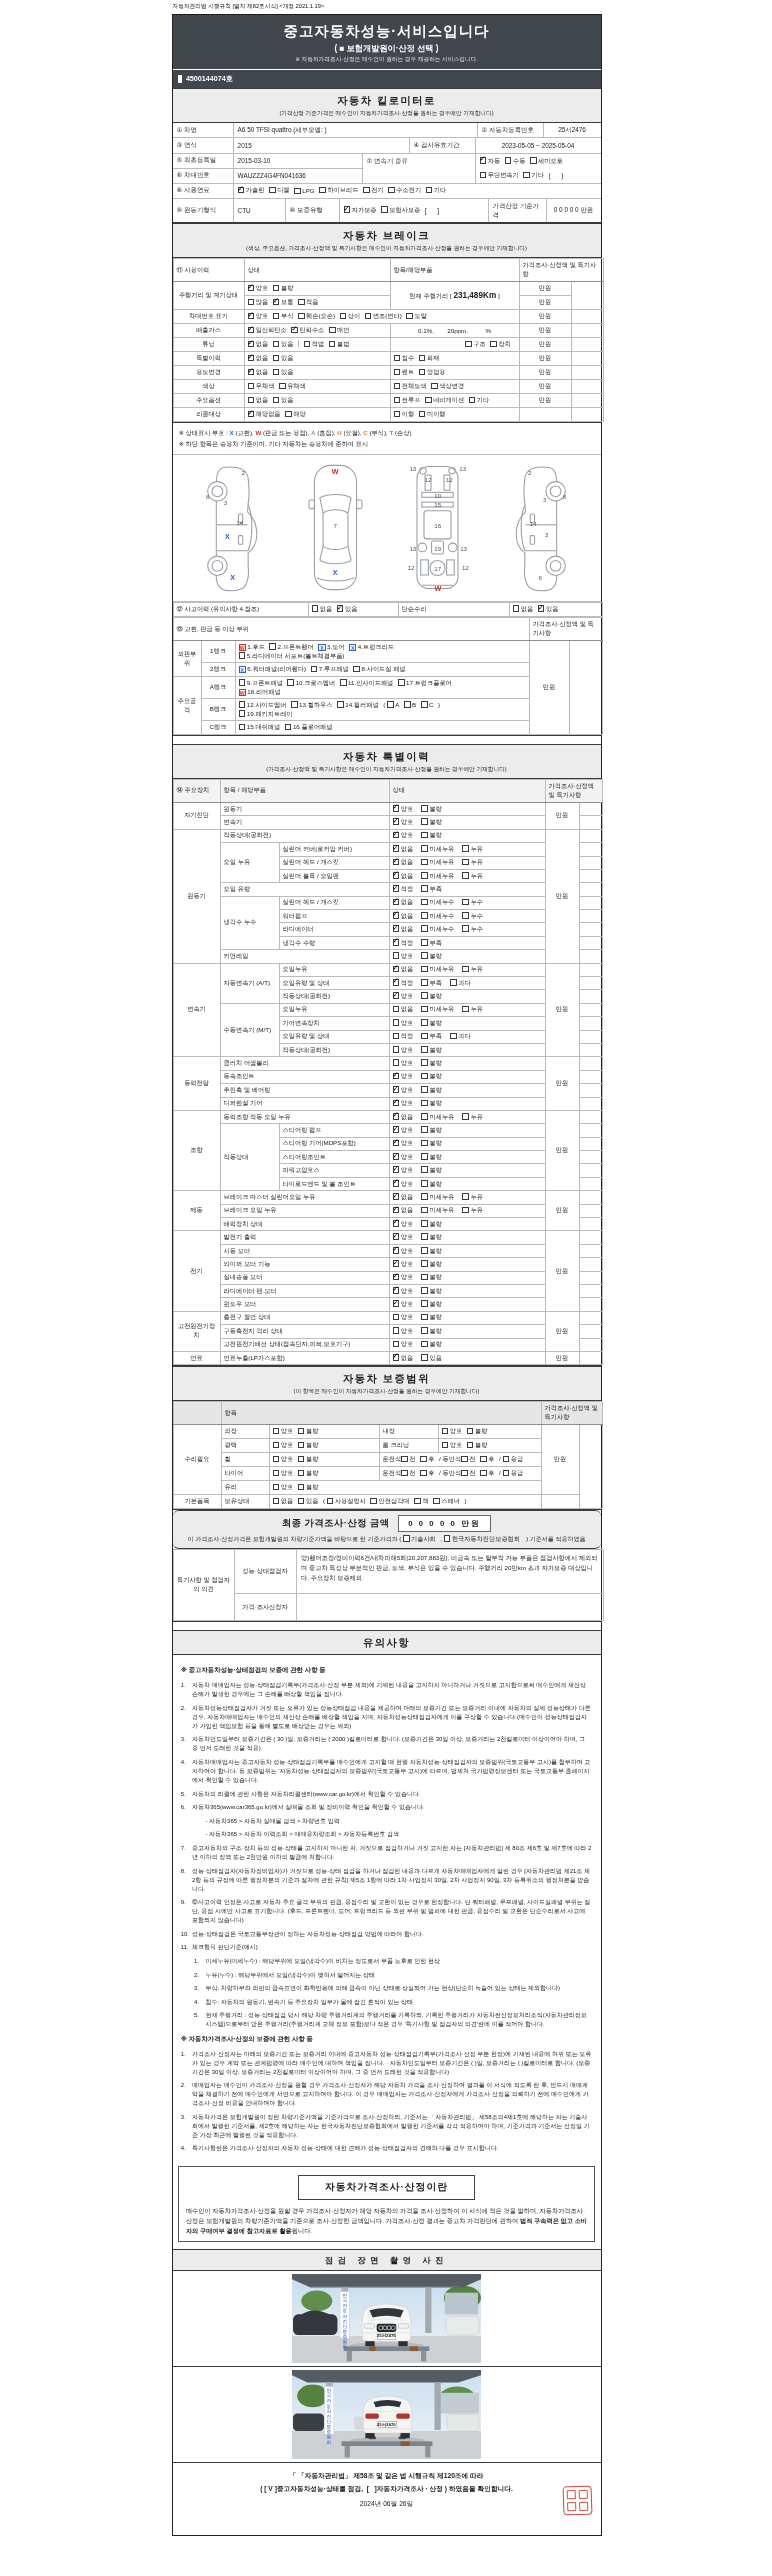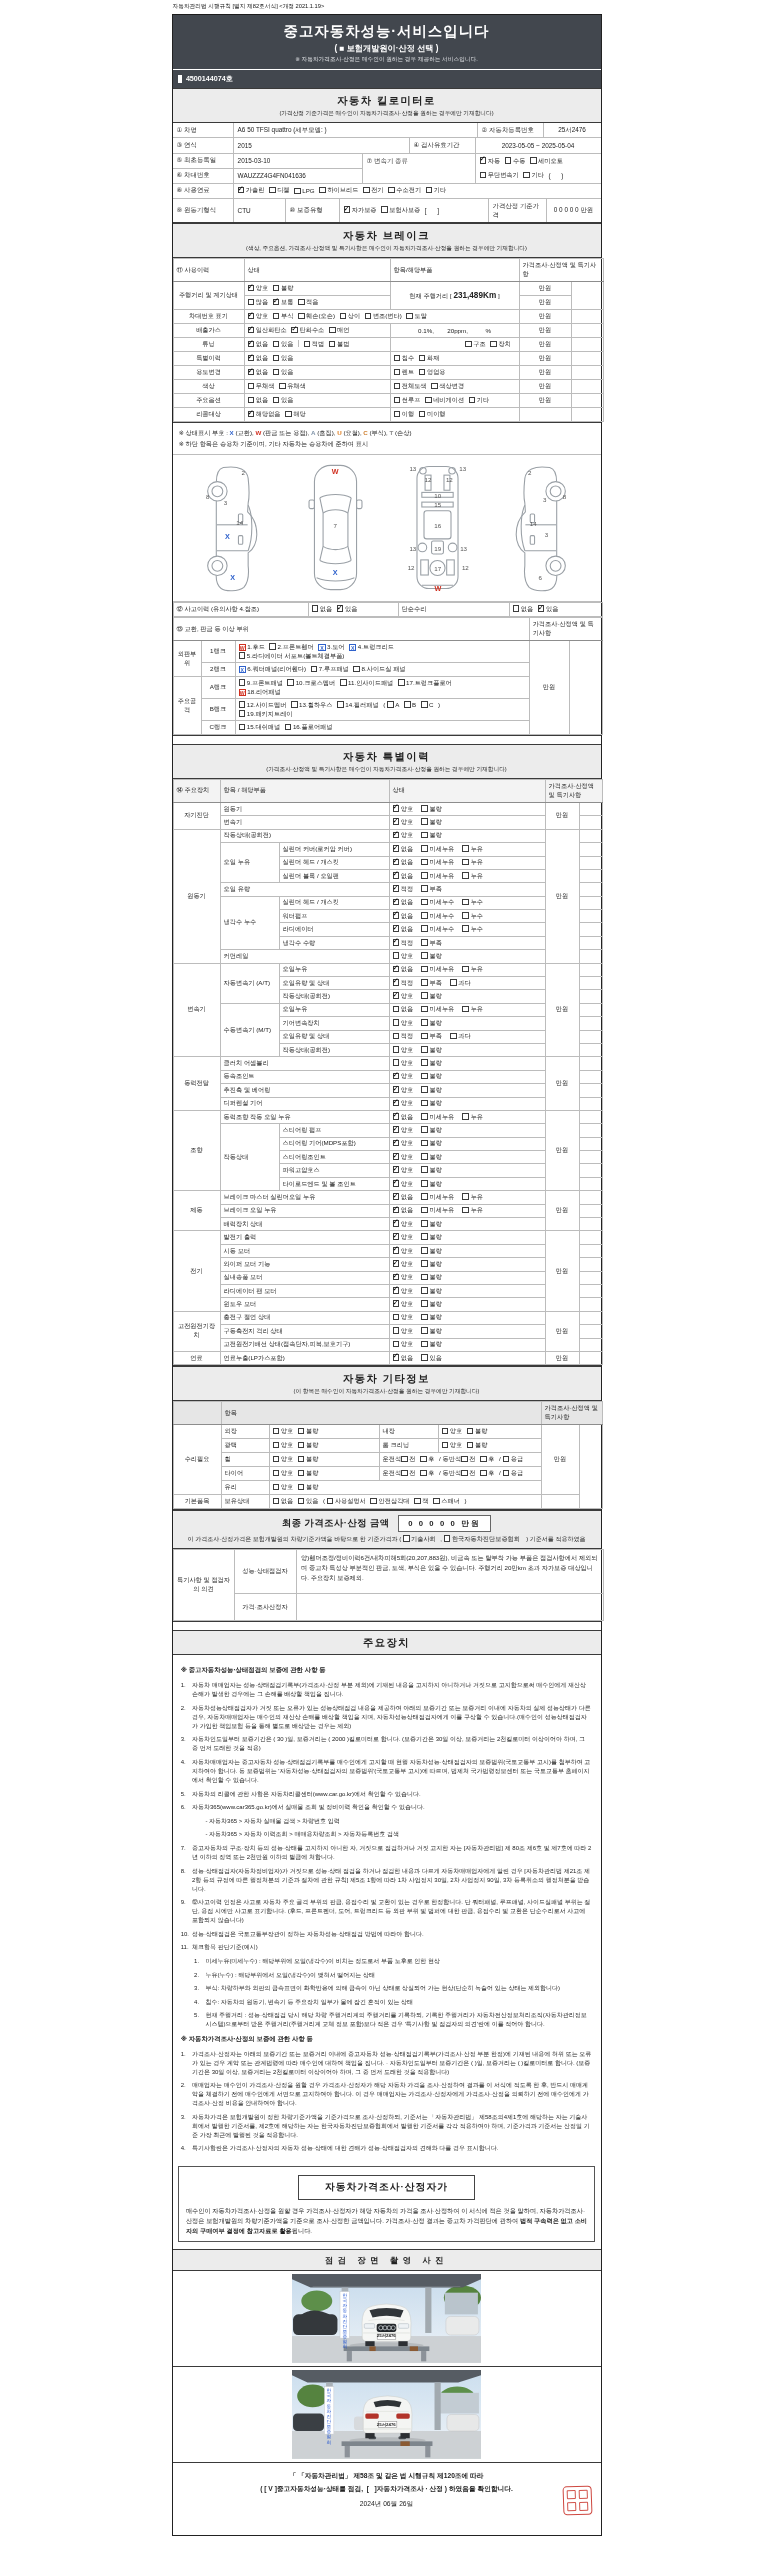--- a/index.html
+++ b/index.html
@@ -60,21 +60,21 @@
   .vsep{display:inline-block;width:0.5px;height:7.2px;background:#bbb;margin:0 5.2px -1px 0;}
   
   .legend{padding:4.1px 6.2px;font-size:6.2px;line-height:1.8;border-bottom:0.5px solid #bdbdbd;}
   .diag{display:flex;justify-content:space-evenly;align-items:center;padding:5.2px 2.1px 6.2px;border-bottom:0.5px solid #bdbdbd;}
   .view{position:relative;width:89px;height:135px;}
   .view svg{width:100%;height:100%;}
   .dl{position:absolute;transform:translate(-50%,-50%);font-size:6.2px;color:#555;}
   .dl.b{color:#2f62cc;font-weight:bold;font-size:7.2px;}
   .dl.r{color:#d03020;font-weight:bold;font-size:7.2px;}
   
-  .finband{background:#ececec;border-top:1px solid #3a3a3a;border-bottom:1px solid #3a3a3a;text-align:center;padding:4.1px 0 4.6px;}
+  .finband{background:#ececec;border-top:1px solid #3a3a3a;border-bottom:1px solid #3a3a3a;text-align:center;padding:4.1px 0 4.6px;border-radius:6px;}
   .finrow{display:flex;justify-content:center;align-items:center;gap:8.2px;}
   .finlab{font-size:9.3px;font-weight:bold;letter-spacing:0.5px;}
   .finval{background:#fff;border:0.5px solid #666;padding:2.1px 9.3px;font-size:7.7px;font-weight:bold;letter-spacing:2.1px;}
   .finnote{font-size:6px;margin-top:3.1px;}
   
   .nbody{padding:6.2px 8.2px 4.1px;}
   .nh{font-weight:bold;font-size:6.4px;margin:5.2px 0 6.2px;}
   .nit{display:flex;margin:0 0 4.6px;font-size:6px;line-height:1.5;}
   .nit.ind{padding-left:13.4px;}
   .nn{flex:none;width:11.3px;}
@@ -653,21 +653,21 @@
               <td class="itemc" colspan="2">연료누출(LP가스포함)</td>
               <td class="statec"><span class="opt"><span class="cb c"></span><span>없음</span></span><span class="opt"><span class="cb"></span><span>있음</span></span></td>
               <td class="won" rowspan="1">만원</td>
               <td class="blankc"></td>
             </tr>
           </tbody>
         </table>
       </div>
 
     <div class="sechead">
-      <div class="st">자동차 기타정보</div>
+      <div class="st">자동차 보증범위</div>
       <div class="ss">(이 항목은 매수인이 자동차가격조사·산정을 원하는 경우에만 기재합니다)</div>
     </div>
     <div id="etc" class="twrap">
         <table class="otable etct">
           <colgroup>
             <col style="width: 48px;">
             <col style="width: 48px;">
             <col style="width: 110px;">
             <col style="width: 59px;">
             <col style="width: 103px;">
@@ -743,21 +743,21 @@
               <td class=" labc">가격·조사산정자</td>
               <td class=" txt"></td>
             </tr>
           </tbody>
         </table>
       </div>
 
     <div class="sep"></div>
 
     <div class="sechead">
-      <div class="st">주요장치</div>
+      <div class="st">유의사항</div>
     </div>
     <div class="nbody">
       <div class="nh">※ 중고자동차성능·상태점검의 보증에 관한 사항 등</div>
       <div id="items1">
           <div class="nit">
             <span class="nn">1.</span>
             <span class="ntx">자동차 매매업자는 성능·상태점검기록부(가격조사·산정 부분 제외)에 기재된 내용을 고지하지 아니하거나 거짓으로 고지함으로써 매수인에게 재산상 손해가 발생한 경우에는 그 손해를 배상할 책임을 집니다.</span>
           </div>
           <div class="nit">
             <span class="nn">2.</span>
@@ -842,21 +842,21 @@
             <span class="nn">3.</span>
             <span class="ntx">자동차가격은 보험개발원이 정한 차량기준가액을 기준가격으로 조사·산정하되, 기준서는 「자동차관리법」 제58조의4제1호에 해당하는 자는 기술사회에서 발행한 기준서를, 제2호에 해당하는 자는 한국자동차진단보증협회에서 발행한 기준서를 각각 적용하여야 하며, 기준가격과 기준서는 산정일 기준 가장 최근에 발행된 것을 적용합니다.</span>
           </div>
           <div class="nit">
             <span class="nn">4.</span>
             <span class="ntx">특기사항란은 가격조사·산정자의 자동차 성능·상태에 대한 견해가 성능·상태점검자의 견해와 다를 경우 표시합니다.</span>
           </div>
         </div>
     </div>
     <div class="exwrap">
-      <div class="extitle">자동차가격조사·산정자가</div>
+      <div class="extitle">자동차가격조사·산정이란</div>
       <div class="extext"><span class="ptx">매수인이 자동차가격조사·산정을 원할 경우 가격조사·산정자가 해당 자동차의 가격을 조사·산정하여 이 서식에 적은 것을 말하며, 자동차가격조사·산정은 보험개발원의 차량기준가액을 기준으로 조사·산정한 금액입니다. 가격조사·산정 결과는 중고차 가격판단에 관하여 </span><span class="bld">법적 구속력은 없고 소비자의 구매여부 결정에 참고자료로 활용</span><span class="ptx">됩니다.</span></div>
     </div>
 
     <div class="sechead">
       <div class="st2">점검 장면 촬영 사진</div>
     </div>
     <div class="photorow">
       <div class="photo">
         <svg viewBox="0 0 366 172">
           <defs>

